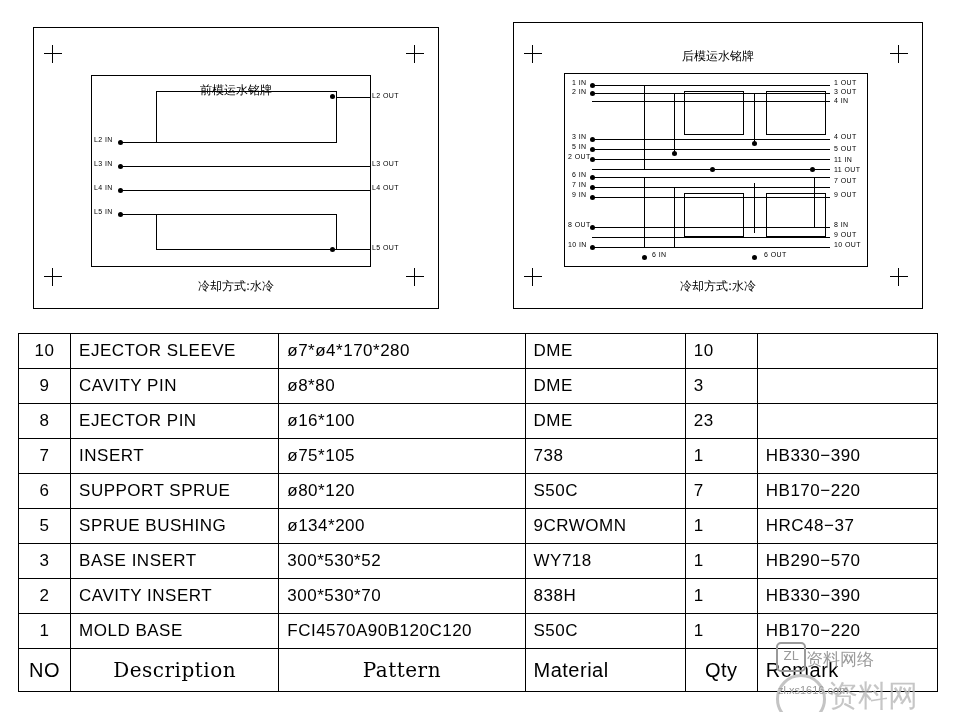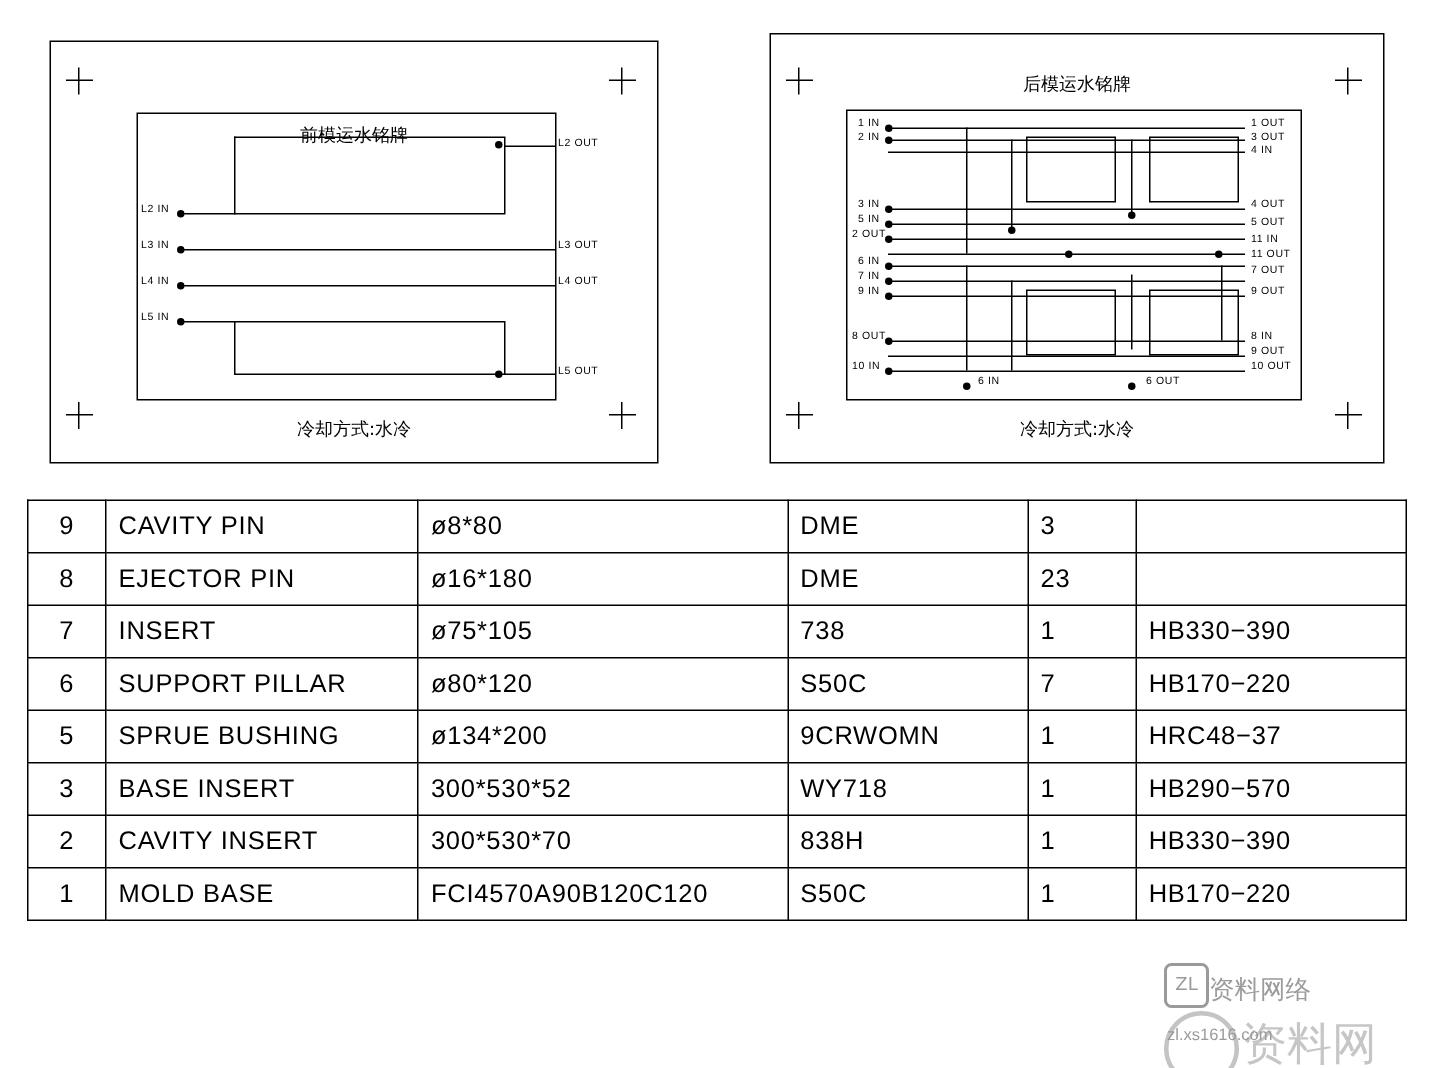--- a/index.html
+++ b/index.html
@@ -309,46 +309,54 @@
   <colgroup>
     <col class="col-no">
       <col class="col-desc">
       <col class="col-pat">
       <col class="col-mat">
       <col class="col-qty">
       <col class="col-rem">
   </colgroup>
   <tbody>
     <tr>
+      <td class="c">10</td>
+      <td>EJECTOR SLEEVE</td>
+      <td>ø7*ø4*170*280</td>
+      <td>DME</td>
+      <td>10</td>
+      <td></td>
+    </tr>
+    <tr>
       <td class="c">9</td>
       <td>CAVITY PIN</td>
       <td>ø8*80</td>
       <td>DME</td>
       <td>3</td>
       <td></td>
     </tr>
     <tr>
       <td class="c">8</td>
       <td>EJECTOR PIN</td>
-      <td>ø16*180</td>
+      <td>ø16*100</td>
       <td>DME</td>
       <td>23</td>
       <td></td>
     </tr>
     <tr>
       <td class="c">7</td>
       <td>INSERT</td>
       <td>ø75*105</td>
       <td>738</td>
       <td>1</td>
       <td>HB330−390</td>
     </tr>
     <tr>
       <td class="c">6</td>
-      <td>SUPPORT PILLAR</td>
+      <td>SUPPORT SPRUE</td>
       <td>ø80*120</td>
       <td>S50C</td>
       <td>7</td>
       <td>HB170−220</td>
     </tr>
     <tr>
       <td class="c">5</td>
       <td>SPRUE BUSHING</td>
       <td>ø134*200</td>
       <td>9CRWOMN</td>
@@ -371,20 +379,28 @@
       <td>1</td>
       <td>HB330−390</td>
     </tr>
     <tr>
       <td class="c">1</td>
       <td>MOLD BASE</td>
       <td>FCI4570A90B120C120</td>
       <td>S50C</td>
       <td>1</td>
       <td>HB170−220</td>
+    </tr>
+    <tr class="header-row">
+      <td class="c sans">NO</td>
+      <td class="c">Description</td>
+      <td class="c">Pattern</td>
+      <td class="sans">Material</td>
+      <td class="c sans">Qty</td>
+      <td class="sans">Remark</td>
     </tr>
   </tbody>
 </table>
 
 <div id="watermark">
   <div class="wm-badge">ZL</div>
   <div class="wm-cn">资料网络</div>
   <div class="wm-ring"></div>
   <div class="wm-big">资料网</div>
   <div class="wm-url">zl.xs1616.com</div>

